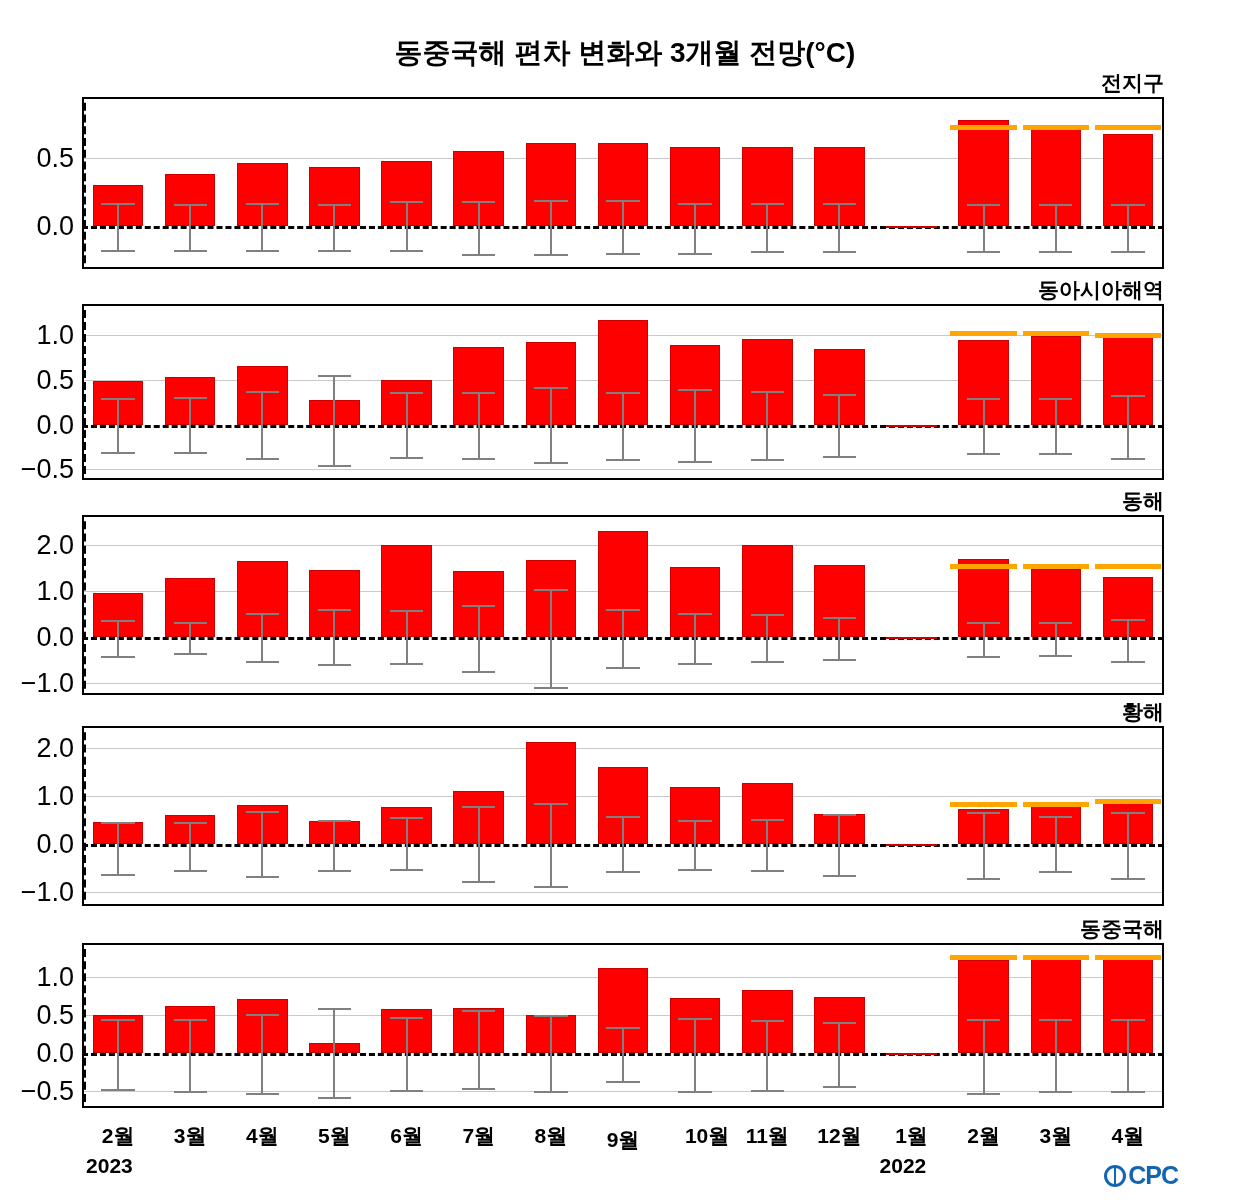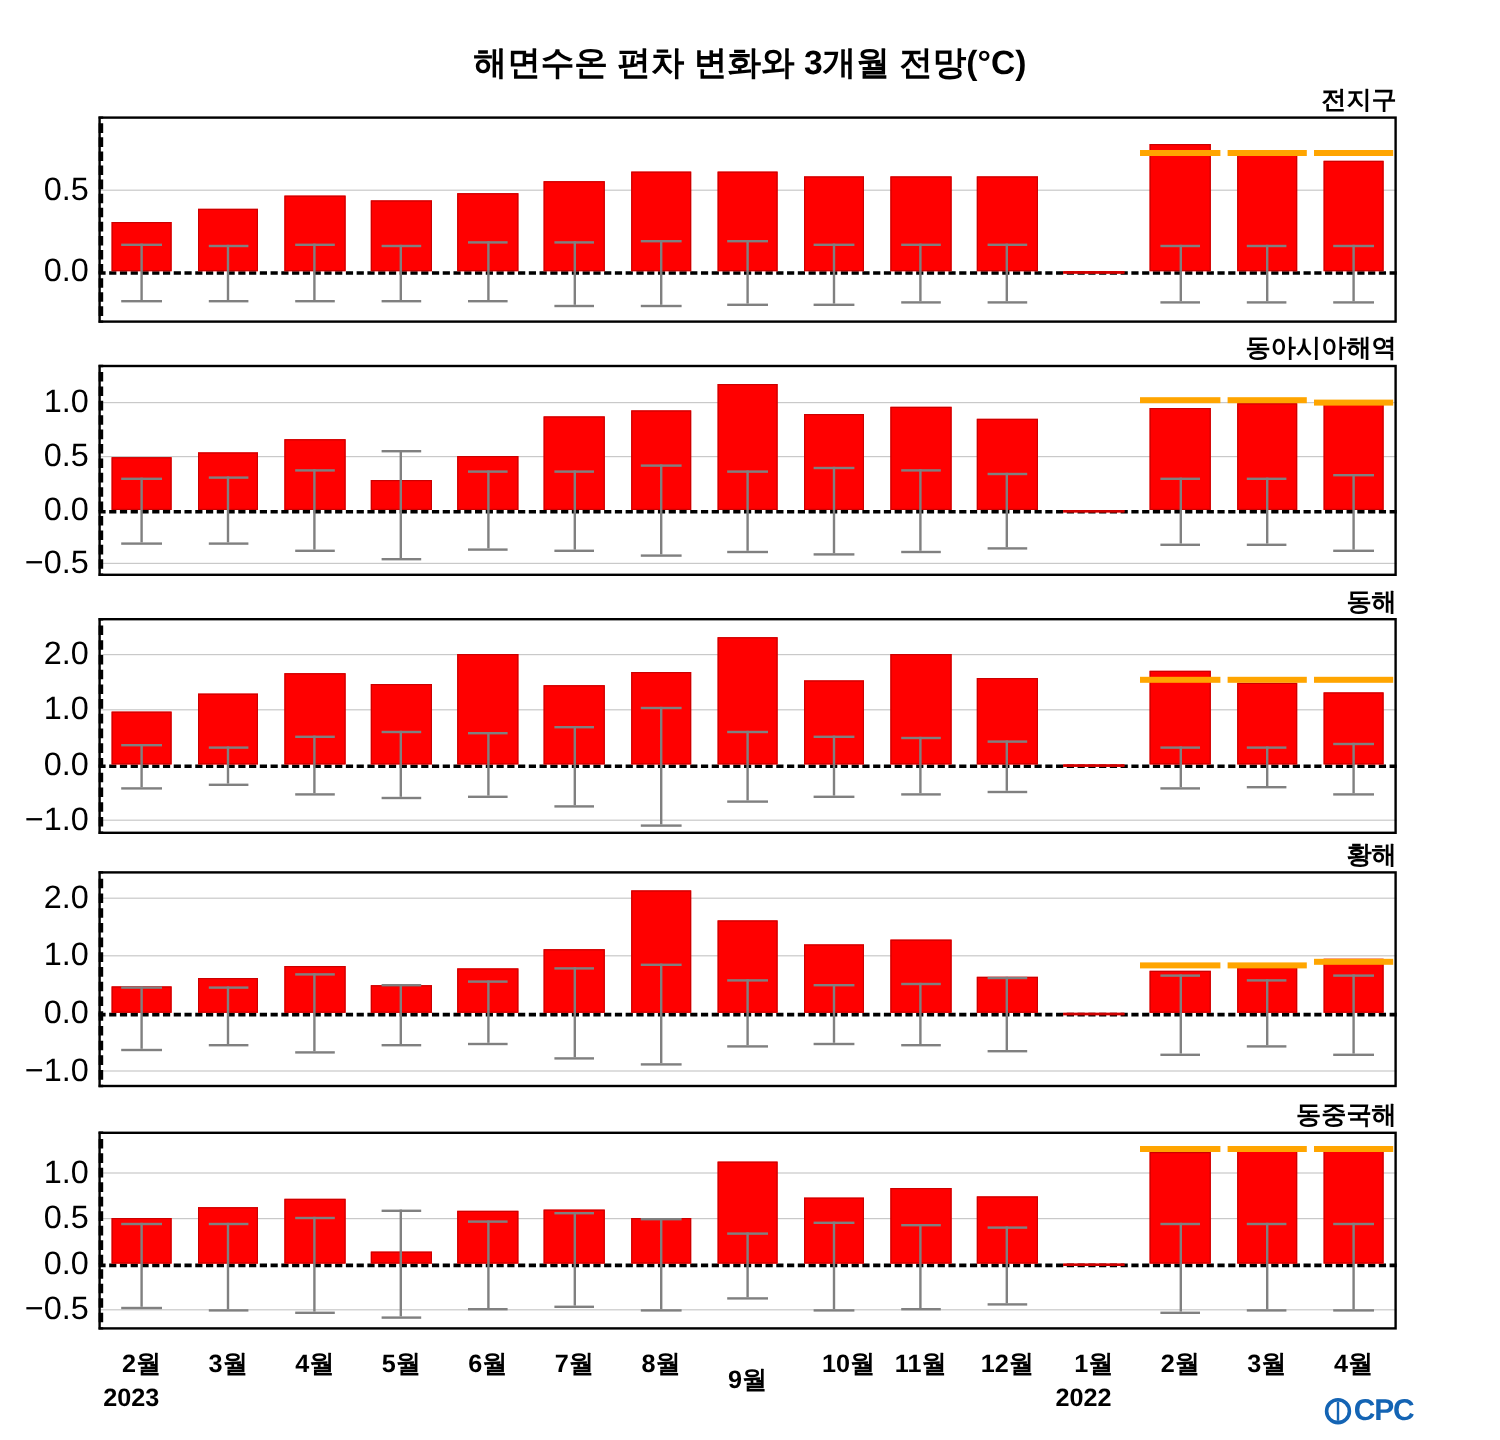--- a/index.html
+++ b/index.html
@@ -109,21 +109,21 @@
     position:relative;
   }
   #logo .globe::after{
     content:"";position:absolute;left:50%;top:0;bottom:0;width:2px;
     background:#1464b4;transform:translateX(-50%);
   }
 </style>
 </head>
 <body>
 
-<div id="title">해면수온 편차 변화와 3개월 전망(°C)</div>
+<div id="title">동중국해 편차 변화와 3개월 전망(°C)</div>
 
 <div id="panels-root">
     <div class="panel-label" style="top: 69px; position: absolute; left: 82px; width: 1082px; text-align: right;">전지구</div>
     <div class="ytick" style="top: 225.661px; left: 0px; width: 74px; position: absolute; right: auto;">0.0</div>
     <div class="ytick" style="top: 157.945px; left: 0px; width: 74px; position: absolute; right: auto;">0.5</div>
     <div class="panel" style="top: 97px; height: 172px;">
       <div class="plot">
         <div class="gridline" style="top: 60.9449px;"></div>
         <div class="zeroline" style="top: 128.661px;"></div>
         <div class="bar" style="left: 10.82px; width: 50.4933px; top: 88.0315px; height: 40.6299px;"></div>
@@ -493,21 +493,21 @@
   </div>
 
 <div id="xaxis">
     <div class="xlab" style="left: 36.0667px; top: 0px;">2월</div>
     <div class="xlab" style="left: 108.2px; top: 0px;">3월</div>
     <div class="xlab" style="left: 180.333px; top: 0px;">4월</div>
     <div class="xlab" style="left: 252.467px; top: 0px;">5월</div>
     <div class="xlab" style="left: 324.6px; top: 0px;">6월</div>
     <div class="xlab" style="left: 396.733px; top: 0px;">7월</div>
     <div class="xlab" style="left: 468.867px; top: 0px;">8월</div>
-    <div class="xlab" style="left: 541px; top: 14px;">9월</div>
+    <div class="xlab" style="left: 541px; top: 4px;">9월</div>
     <div class="xlab" style="left: 613.133px; top: 0px; margin-left: 12px;">10월</div>
     <div class="xlab" style="left: 685.267px; top: 0px;">11월</div>
     <div class="xlab" style="left: 757.4px; top: 0px;">12월</div>
     <div class="xlab" style="left: 829.533px; top: 0px;">1월</div>
     <div class="xlab" style="left: 901.667px; top: 0px;">2월</div>
     <div class="xlab" style="left: 973.8px; top: 0px;">3월</div>
     <div class="xlab" style="left: 1045.93px; top: 0px;">4월</div>
     <div class="yearlab" style="left: 4.06667px; top: 32px;">2023</div>
     <div class="yearlab" style="left: 797.533px; top: 32px;">2022</div>
   </div>

